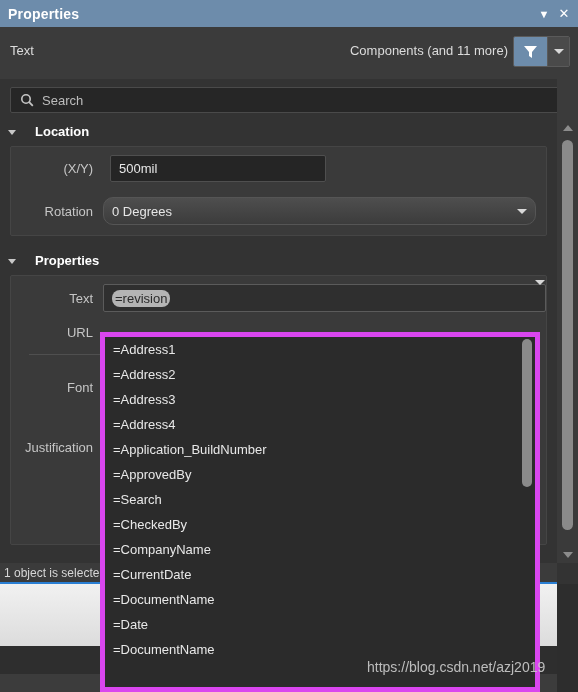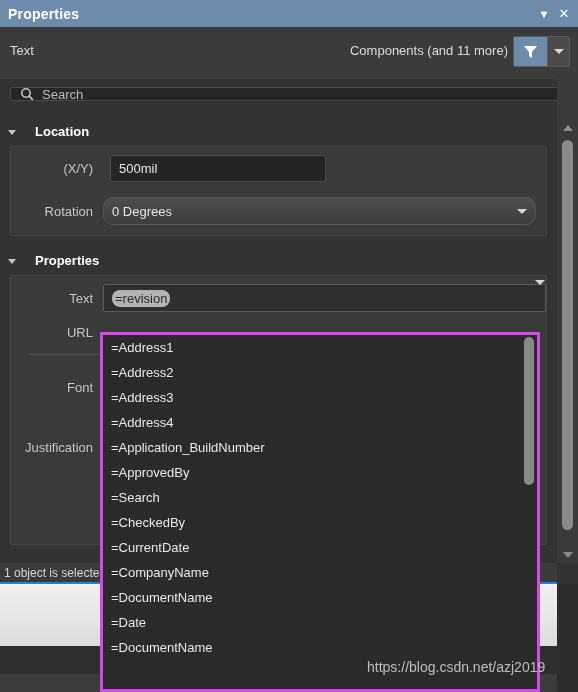--- a/index.html
+++ b/index.html
@@ -84,21 +84,21 @@
     display: flex; align-items: center; justify-content: center;
     border-left: 1px solid #5a5a5a;
   }
   .caret-d {
     width: 0; height: 0; border-left: 5px solid transparent;
     border-right: 5px solid transparent; border-top: 5px solid #d8d8d8;
   }
 
   
   .search {
-    position: absolute; left: 10px; top: 87px; width: 557px; height: 14px;
+    position: absolute; left: 10px; top: 87px; width: 557px; height: 26px;
     background: #262626; border: 1px solid #4a4a4a; border-radius: 2px;
     display: flex; align-items: center;
   }
   .search .sicon { margin-left: 9px; margin-right: 8px; display: flex; }
   .search .stext { color: #bdbdbd; font-size: 13px; }
 
   
   .content {
     position: absolute; left: 0; top: 120px; width: 557px; height: 443px;
     background: #333333;
@@ -206,21 +206,21 @@
     background: #8a8a8a; border-radius: 6px;
   }
   .panel-top-strip {
     position: absolute; left: 557px; top: 79px; width: 21px; height: 41px;
     background: #3b3b3b;
   }
 
   
   .dd {
     position: absolute; left: 100px; top: 332px; width: 440px; height: 360px;
-    background: #2b2b2b; border: 3px solid #d946ef;
+    background: #2b2b2b; border: 5px solid #d946ef;
     overflow: hidden;
   }
   .dd-item {
     height: 25px; display: flex; align-items: center;
     color: #e8e8e8; font-size: 13px; padding-left: 8px;
     white-space: nowrap;
   }
   .dd-scroll {
     position: absolute; right: 3px; top: 2px; width: 10px; height: 356px;
   }
@@ -352,22 +352,22 @@
 
   <div class="dd">
     <div class="dd-item">=Address1</div>
     <div class="dd-item">=Address2</div>
     <div class="dd-item">=Address3</div>
     <div class="dd-item">=Address4</div>
     <div class="dd-item">=Application_BuildNumber</div>
     <div class="dd-item">=ApprovedBy</div>
     <div class="dd-item">=Search</div>
     <div class="dd-item">=CheckedBy</div>
+    <div class="dd-item">=CompanyName</div>
     <div class="dd-item">=CurrentDate</div>
-    <div class="dd-item">=CompanyName</div>
     <div class="dd-item">=DocumentName</div>
     <div class="dd-item">=Date</div>
     <div class="dd-item">=DocumentName</div>
     <div class="dd-scroll">
       <div class="dd-thumb"></div>
     </div>
   </div>
 
   <div class="watermark">https://blog.csdn.net/azj2019</div>
 </div>

